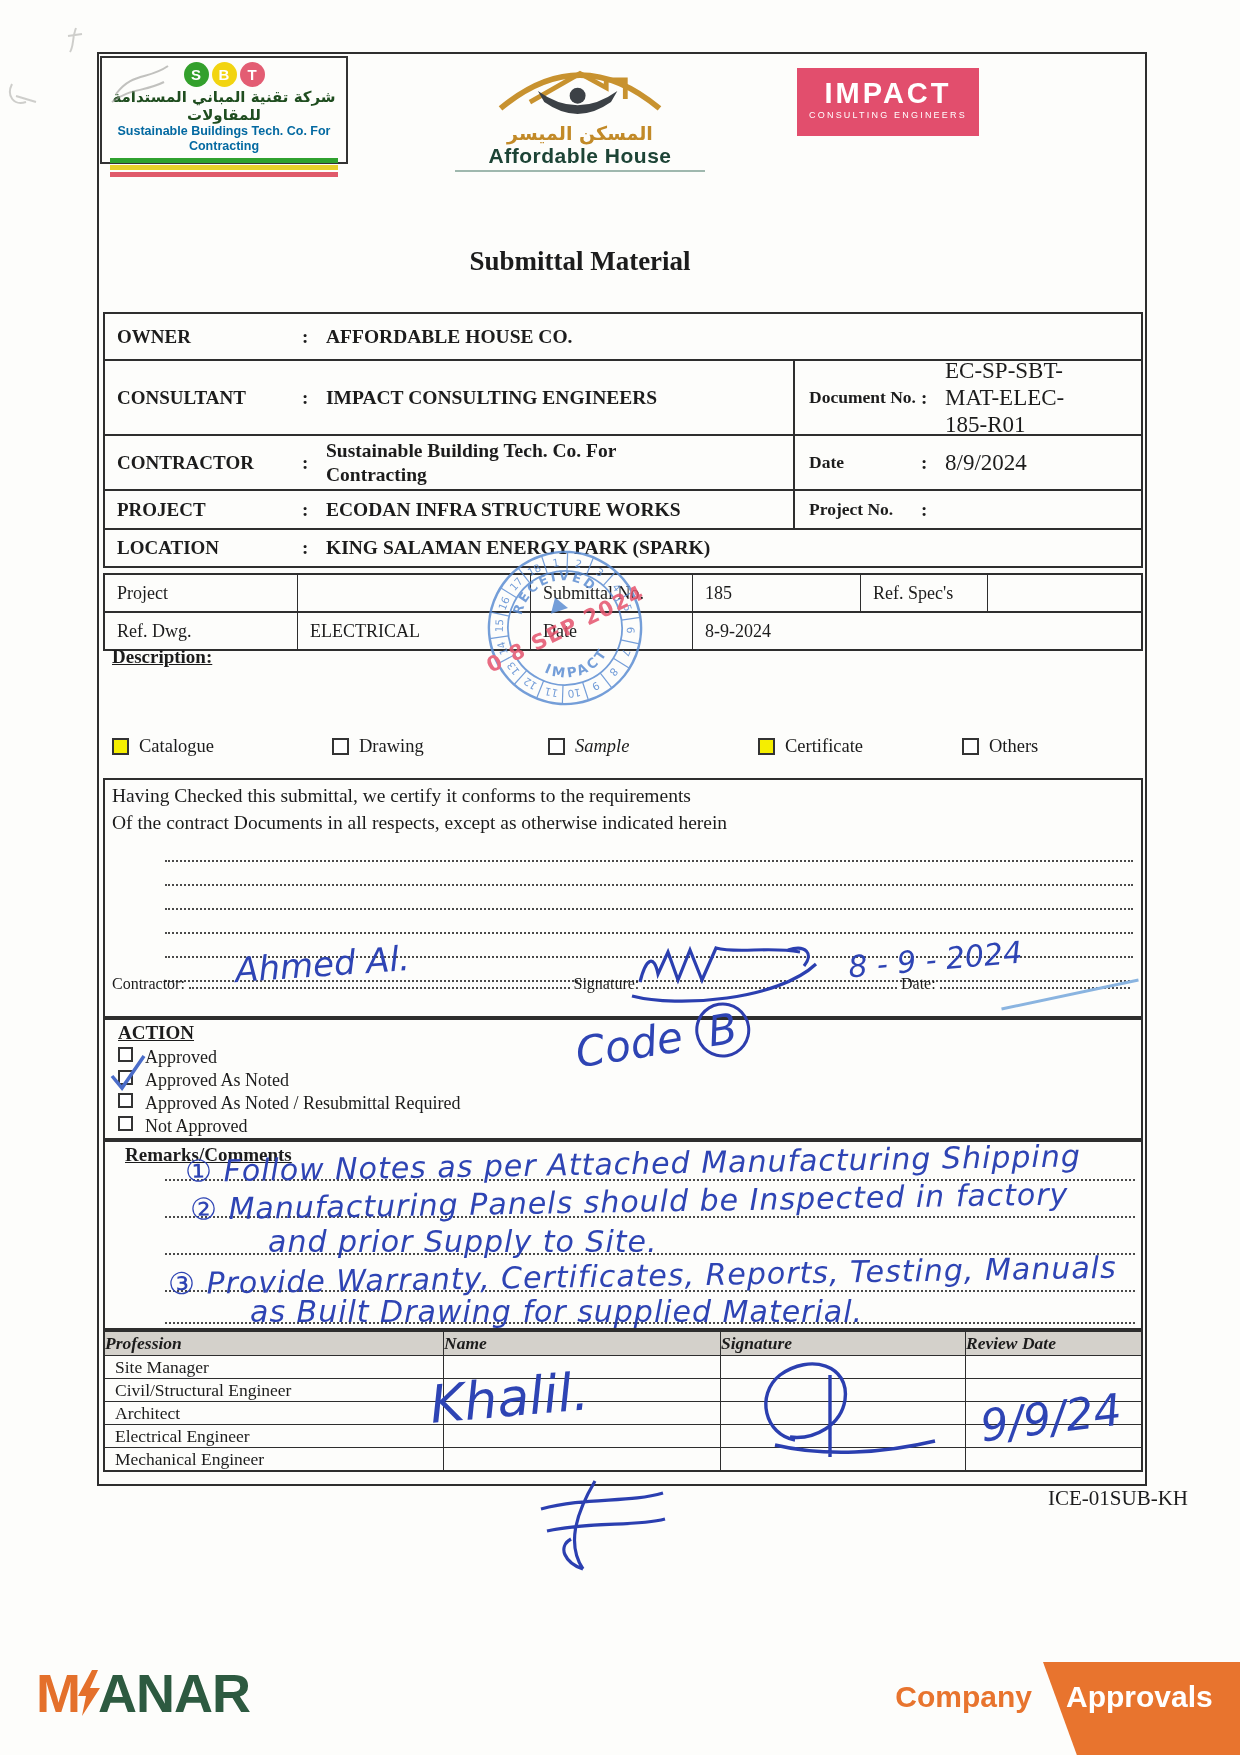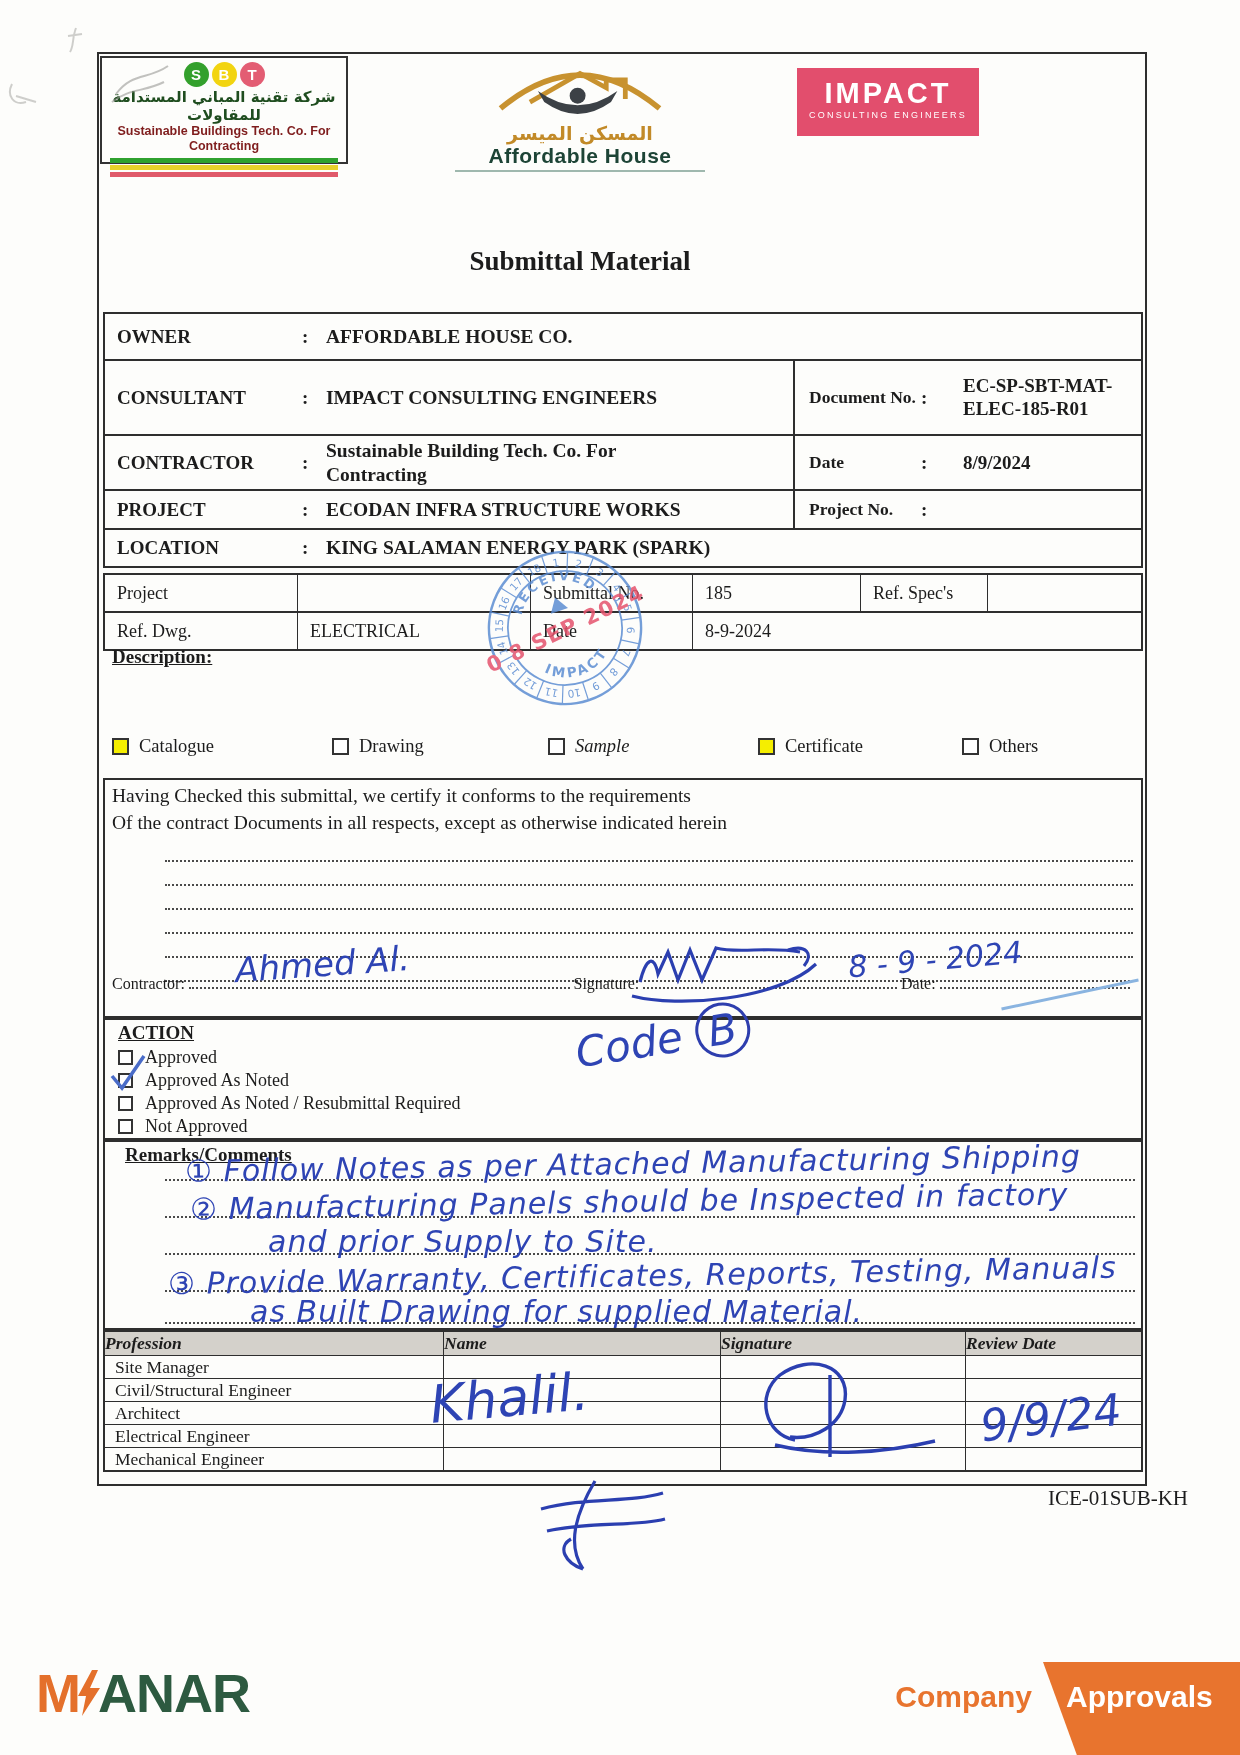--- a/index.html
+++ b/index.html
@@ -6,21 +6,21 @@
   .page{position:relative;width:1240px;height:1755px;background:#fdfdfb;overflow:hidden;
         font-family:"Liberation Serif","DejaVu Serif",serif;color:#1c1c1c;}
   .abs{position:absolute;}
   
   .form-border{left:97px;top:52px;width:1046px;height:1430px;border:2px solid #2e2e2e;}
   
   .sbt-box{left:100px;top:56px;width:248px;height:108px;border:2px solid #333;text-align:center;padding-top:4px;box-sizing:border-box;}
   .sbt-circles{display:flex;justify-content:center;gap:3px;}
   .sbt-c{width:25px;height:25px;border-radius:50%;color:#fff;font:bold 15px/25px "Liberation Sans",sans-serif;text-align:center;}
   .sbt-ar{font:bold 15px/18px "DejaVu Sans",sans-serif;color:#1f4d1f;margin-top:1px;}
-  .sbt-en{font:bold 12.5px/15px "Liberation Sans",sans-serif;color:#7f1d1d;}
+  .sbt-en{font:bold 12.5px/15px "Liberation Sans",sans-serif;color:#0369a1;}
   .sbt-stripes{margin:4px auto 0;width:228px;}
   .sbt-stripes div{height:5px;margin-bottom:2px;}
   .ah-box{left:455px;top:56px;width:250px;text-align:center;}
   .ah-ar{font:bold 19px/22px "DejaVu Sans",sans-serif;color:#c28a28;}
   .ah-en{font:bold 21px/23px "Liberation Sans",sans-serif;color:#1d4436;letter-spacing:.5px;}
   .ah-line{height:2px;background:#9fb8ae;margin-top:3px;}
   .impact-box{left:797px;top:68px;width:182px;height:68px;background:#e24e6d;color:#fff;text-align:center;
               font-family:"Liberation Sans",sans-serif;padding-top:10px;box-sizing:border-box;}
   .impact-name{font-weight:bold;font-size:29px;letter-spacing:3px;line-height:30px;}
   .impact-sub{font-size:9px;letter-spacing:2.2px;margin-top:2px;}
@@ -31,21 +31,21 @@
   .t1row{display:flex;align-items:stretch;}
   .bt{border-top:2px solid #2e2e2e;}
   .t1full,.t1left{flex:1;display:flex;align-items:center;padding-left:12px;}
   .t1left{width:688px;flex:none;box-sizing:border-box;}
   .t1right{flex:1;border-left:2px solid #2e2e2e;display:flex;align-items:center;padding-left:14px;}
   .lbl{display:inline-block;width:185px;font-weight:bold;font-size:19px;}
   .cln{display:inline-block;width:24px;font-weight:bold;font-size:19px;}
   .val{font-weight:bold;font-size:19.5px;}
   .w340{width:360px;line-height:1.2;}
   .rlbl{display:inline-block;width:112px;font-weight:bold;font-size:17.5px;}
-  .rval{font-weight:bold;font-size:19px;margin-left:24px;}
+  .rval{font-weight:normal;font-size:23px;margin-left:6px;}
   .docno{width:160px;line-height:1.18;}
   
   .t2{left:103px;top:573px;width:1040px;border:2px solid #2e2e2e;box-sizing:border-box;font-size:18px;}
   .t2r{display:grid;height:36px;align-items:center;}
   .t2r1{grid-template-columns:192px 233px 162px 168px 127px 158px;}
   .t2r2{grid-template-columns:192px 233px 162px 453px;border-top:2px solid #2e2e2e;}
   .t2c{padding-left:12px;height:36px;line-height:36px;border-left:1.5px solid #2e2e2e;overflow:hidden;}
   .t2c:first-child{border-left:none;}
   
   .desc-label{left:112px;top:646px;font-size:19px;font-weight:bold;text-decoration:underline;}
@@ -59,21 +59,21 @@
   .cert-text{left:112px;top:782px;font-size:19.5px;line-height:27px;}
   .dots-stack{left:165px;top:838px;width:968px;}
   .dots-stack div{height:22px;border-bottom:2px dotted #4a4a4a;}
   .sig-row{left:112px;top:975px;width:1022px;display:flex;align-items:flex-end;font-size:16px;font-weight:normal;}
   .leader{flex-grow:1;border-bottom:2px dotted #4a4a4a;margin:0 4px 4px 4px;height:1px;}
   
   .hw{font-family:"DejaVu Sans",sans-serif;font-style:italic;color:#2e44b4;white-space:nowrap;}
   
   .action-box{left:103px;top:1018px;width:1040px;height:122px;border:2px solid #2e2e2e;box-sizing:border-box;}
   .action-title{left:118px;top:1022px;font-size:19px;font-weight:bold;text-decoration:underline;}
-  .opt{left:118px;display:flex;align-items:center;gap:12px;font-size:18px;}
+  .opt{left:118px;display:flex;align-items:flex-start;gap:12px;font-size:18px;}
   .opt .box{width:15px;height:15px;}
   
   .rem-box{left:103px;top:1140px;width:1040px;height:190px;border:2px solid #2e2e2e;box-sizing:border-box;overflow:visible;}
   .rem-title{left:125px;top:1144px;font-size:19px;font-weight:bold;text-decoration:underline;}
   .remdots{left:165px;width:970px;height:1px;border-bottom:2px dotted #4a4a4a;}
   
   .t3{left:103px;top:1330px;width:1040px;border:2px solid #2e2e2e;box-sizing:border-box;font-size:17.5px;}
   .t3h{display:grid;grid-template-columns:338px 277px 245px 180px;background:#d4d1cb;font-weight:bold;text-align:left;font-style:italic;}
   .t3h div{border-left:1.5px solid #2e2e2e;line-height:23px;height:23px;}
   .t3h div:first-child{border-left:none;}

